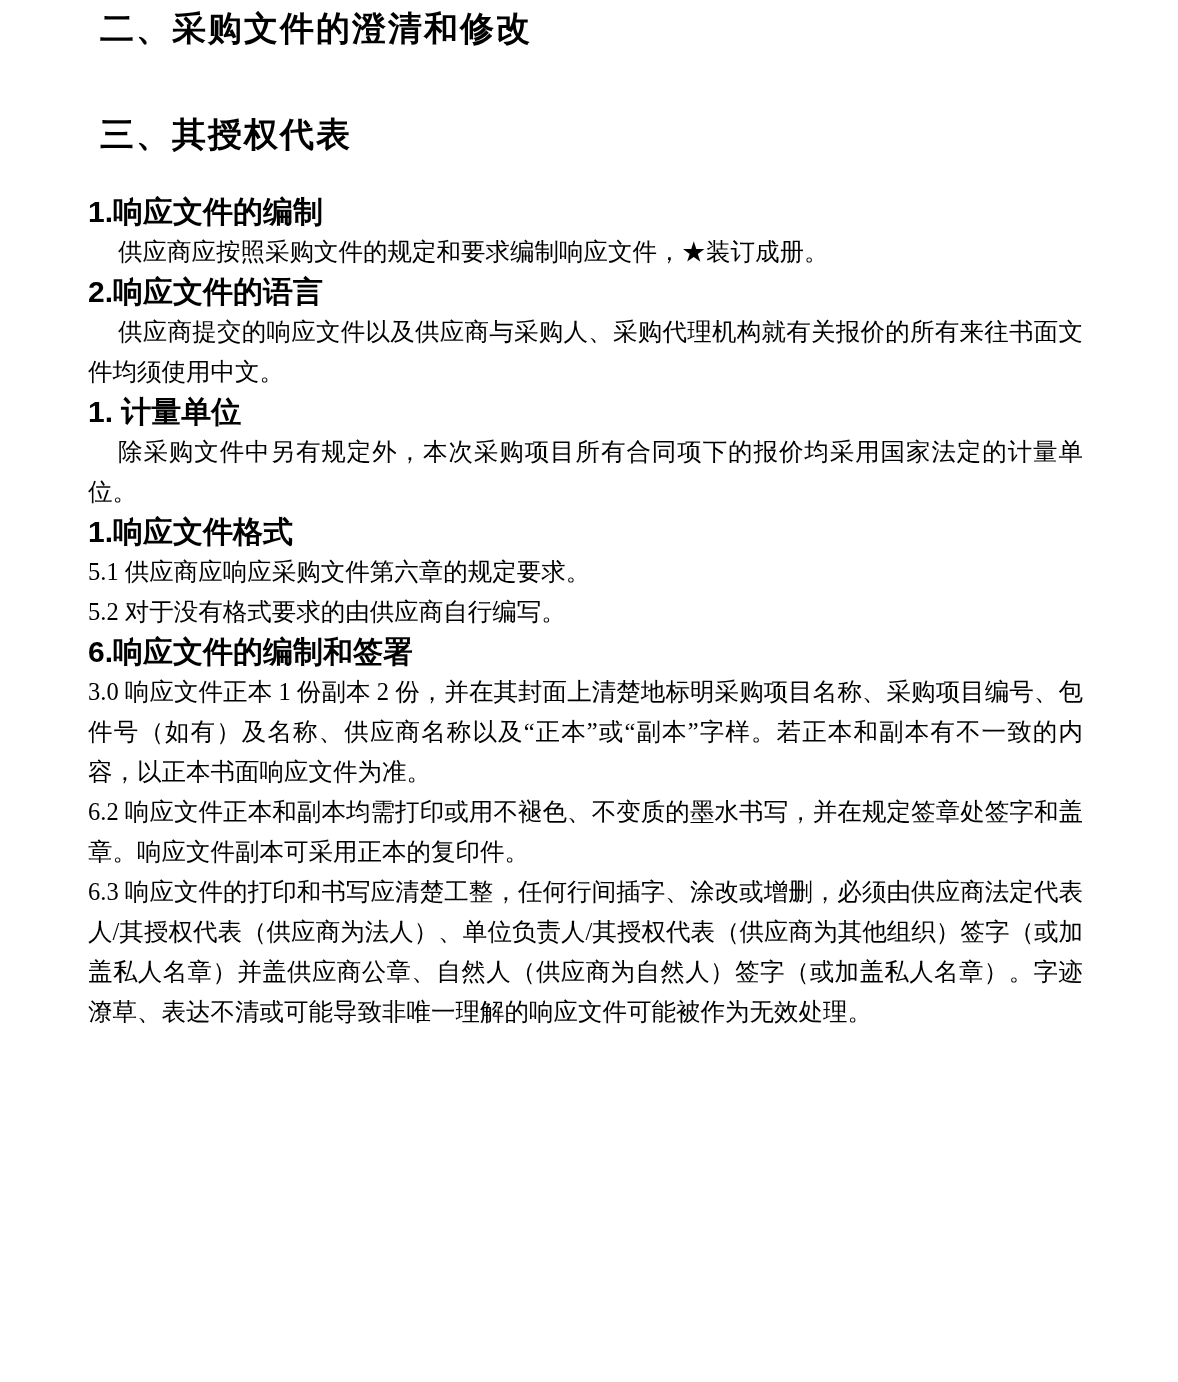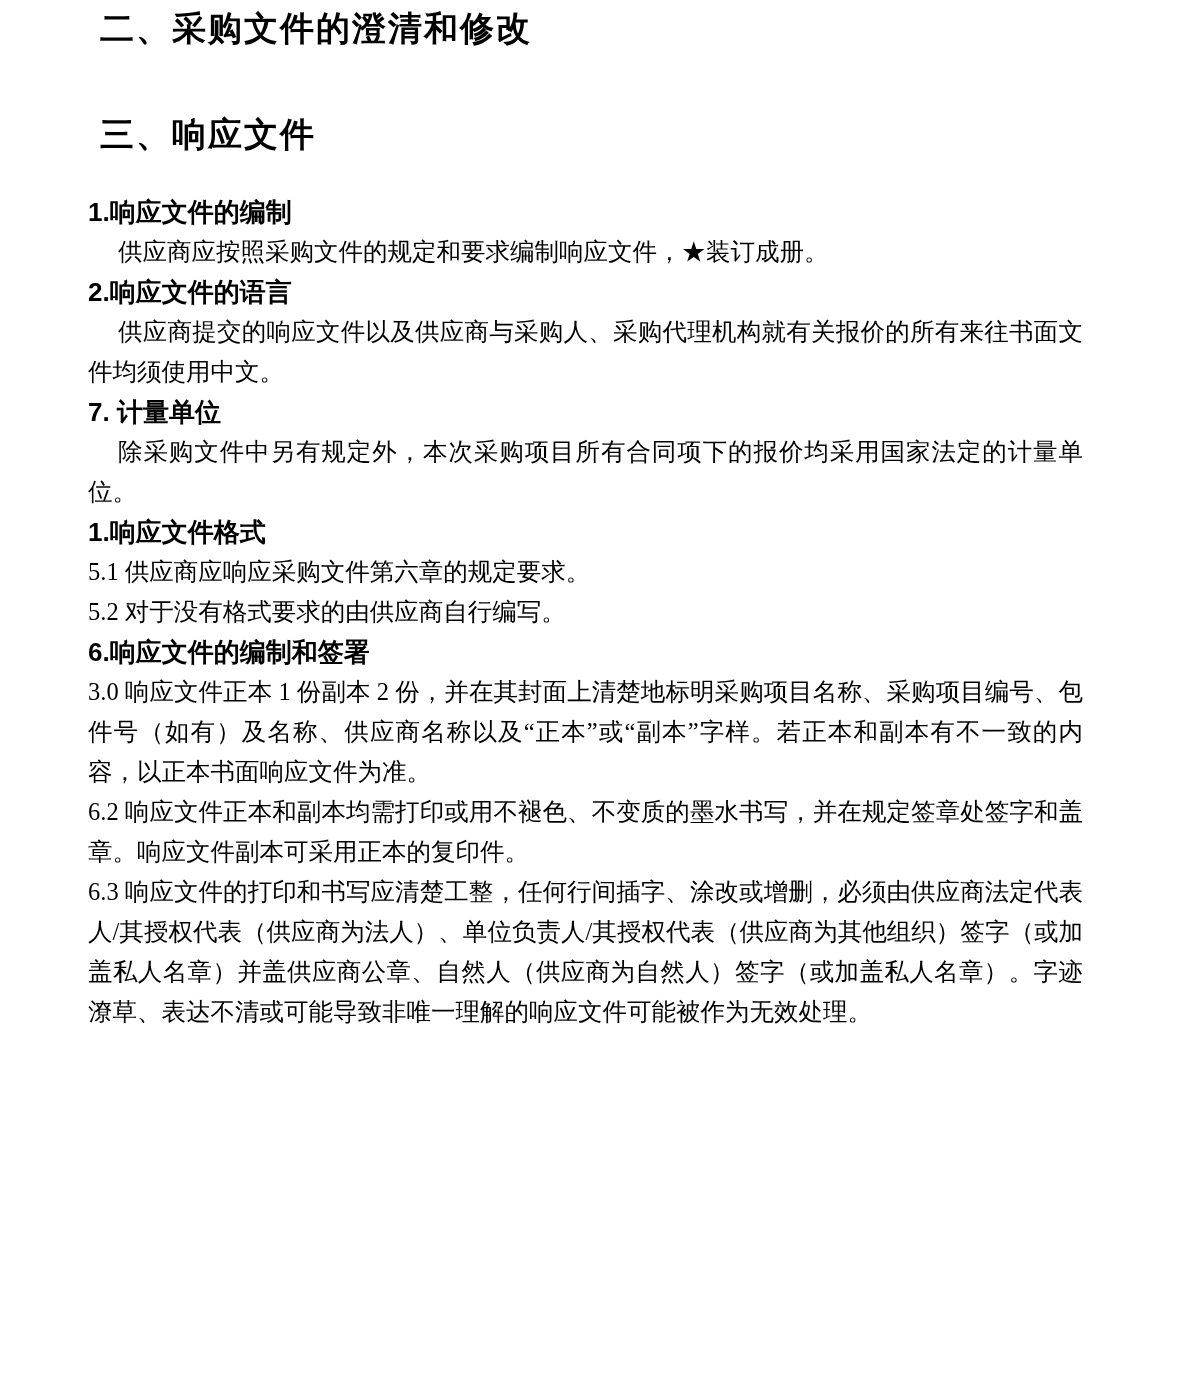--- a/index.html
+++ b/index.html
@@ -39,21 +39,21 @@
     font-size: 24.5px;
     line-height: 44px;
     text-align: justify;
     text-indent: 44px;
     margin: 0;
     word-break: break-all;
   }
   .h-minor {
     font-family: "Liberation Sans", "DejaVu Sans", sans-serif;
     font-weight: bold;
-    font-size: 26px;
+    font-size: 30px;
     line-height: 40px;
     margin: 0;
   }
   .p-body {
     font-size: 24.5px;
     line-height: 40px;
     text-align: justify;
     margin: 0;
     word-break: break-all;
   }
@@ -62,29 +62,29 @@
   }
 </style>
 </head>
 <body>
 
 <div class="page">
 
   <h1 class="h-major first">二、采购文件的澄清和修改</h1>
 
 
-  <h1 class="h-major second">三、响应文件</h1>
+  <h1 class="h-major second">三、其授权代表</h1>
 
   <h2 class="h-minor">1.响应文件的编制</h2>
   <p class="p-body indent1">供应商应按照采购文件的规定和要求编制响应文件，★装订成册。</p>
 
   <h2 class="h-minor">2.响应文件的语言</h2>
   <p class="p-body indent1">供应商提交的响应文件以及供应商与采购人、采购代理机构就有关报价的所有来往书面文件均须使用中文。</p>
 
-  <h2 class="h-minor">7. 计量单位</h2>
+  <h2 class="h-minor">1. 计量单位</h2>
   <p class="p-body indent1">除采购文件中另有规定外，本次采购项目所有合同项下的报价均采用国家法定的计量单位。</p>
 
 
   <h2 class="h-minor">1.响应文件格式</h2>
   <p class="p-body">5.1 供应商应响应采购文件第六章的规定要求。</p>
   <p class="p-body">5.2 对于没有格式要求的由供应商自行编写。</p>
 
   <h2 class="h-minor">6.响应文件的编制和签署</h2>
   <p class="p-body">3.0 响应文件正本 1 份副本 2 份，并在其封面上清楚地标明采购项目名称、采购项目编号、包件号（如有）及名称、供应商名称以及“正本”或“副本”字样。若正本和副本有不一致的内容，以正本书面响应文件为准。</p>
   <p class="p-body">6.2 响应文件正本和副本均需打印或用不褪色、不变质的墨水书写，并在规定签章处签字和盖章。响应文件副本可采用正本的复印件。</p>

